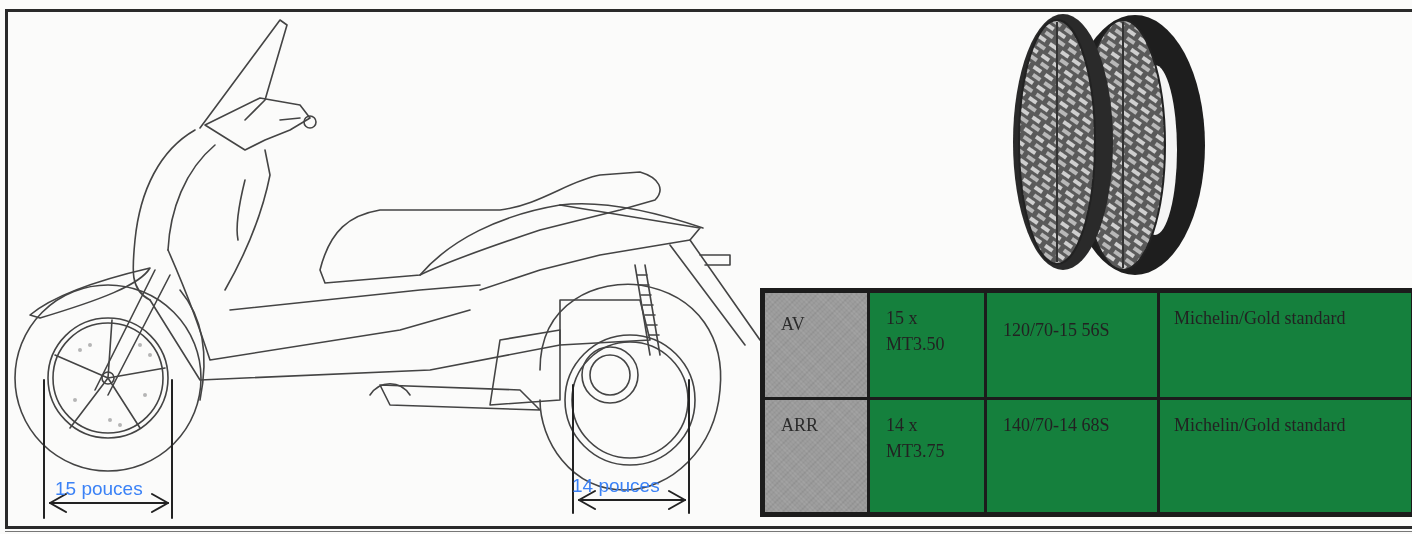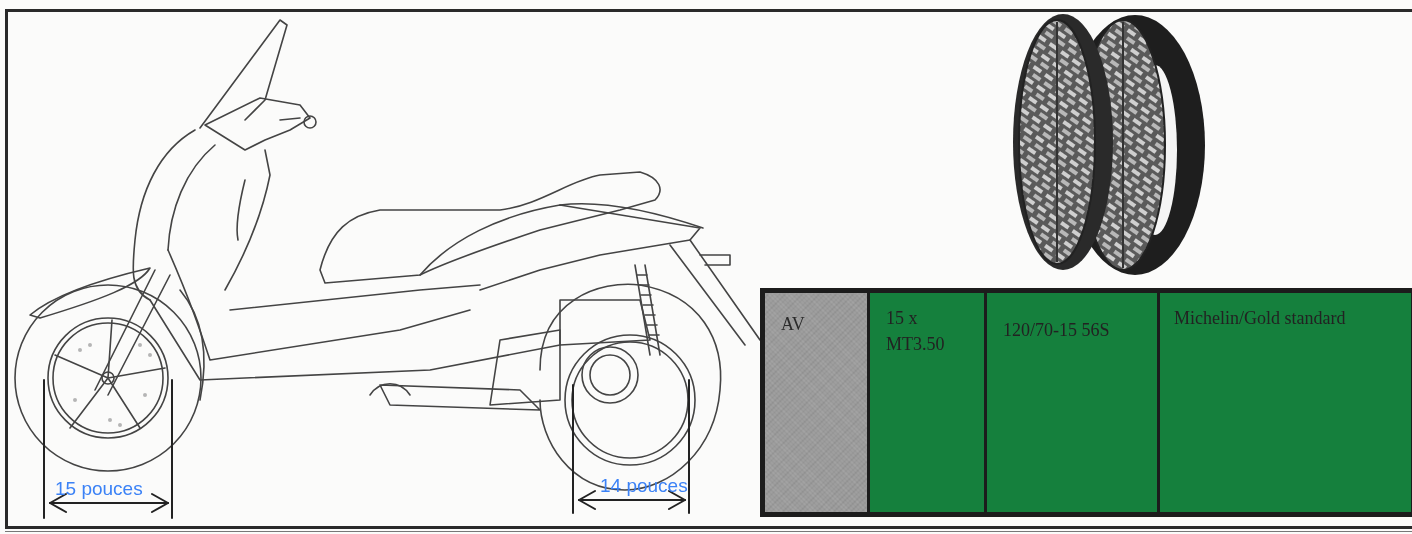--- a/index.html
+++ b/index.html
@@ -134,21 +134,21 @@
 
     <line x1="573" y1="385" x2="573" y2="513"></line>
     <line x1="689" y1="380" x2="689" y2="513"></line>
     <line x1="579" y1="500" x2="685" y2="500"></line>
     <path d="M579 500 L595 491 M579 500 L595 509"></path>
     <path d="M685 500 L669 491 M685 500 L669 509"></path>
   </g>
 </svg>
 
 <div class="dim-label" style="left:55px; top:478px;">15 pouces</div>
-<div class="dim-label" style="left:600px; top:475px;">14 pouces</div>
+<div class="dim-label" style="left:572px; top:475px;">14 pouces</div>
 
 <svg class="tire-figure" viewBox="0 0 205 270">
   <defs>
     <pattern id="tread" width="14" height="14" patternUnits="userSpaceOnUse" patternTransform="rotate(35)">
       <rect width="14" height="14" fill="#5a5a5a"></rect>
       <rect x="0" y="0" width="9" height="4" fill="#cfcfcf"></rect>
       <rect x="4" y="7" width="9" height="4" fill="#b8b8b8"></rect>
     </pattern>
   </defs>
 
@@ -172,14 +172,23 @@
   <tbody>
   <tr style="height:72px;">
     <td class="shade" style="padding-top:18px;">AV</td>
     <td class="white" style="padding-top:12px;">
       <span>15 x</span><br>
       <span>MT3.50</span>
     </td>
     <td class="white" style="padding-top:24px;">120/70-15 56S</td>
     <td class="white" style="padding-top:12px; padding-left:14px;">Michelin/Gold standard</td>
   </tr>
+  <tr style="height:81px;">
+    <td class="shade" style="padding-top:12px;">ARR</td>
+    <td class="white" style="padding-top:12px;">
+      <span>14 x</span><br>
+      <span>MT3.75</span>
+    </td>
+    <td class="white" style="padding-top:12px;">140/70-14 68S</td>
+    <td class="white" style="padding-top:12px; padding-left:14px;">Michelin/Gold standard</td>
+  </tr>
 </tbody>
   </table>
 
 </body></html>

